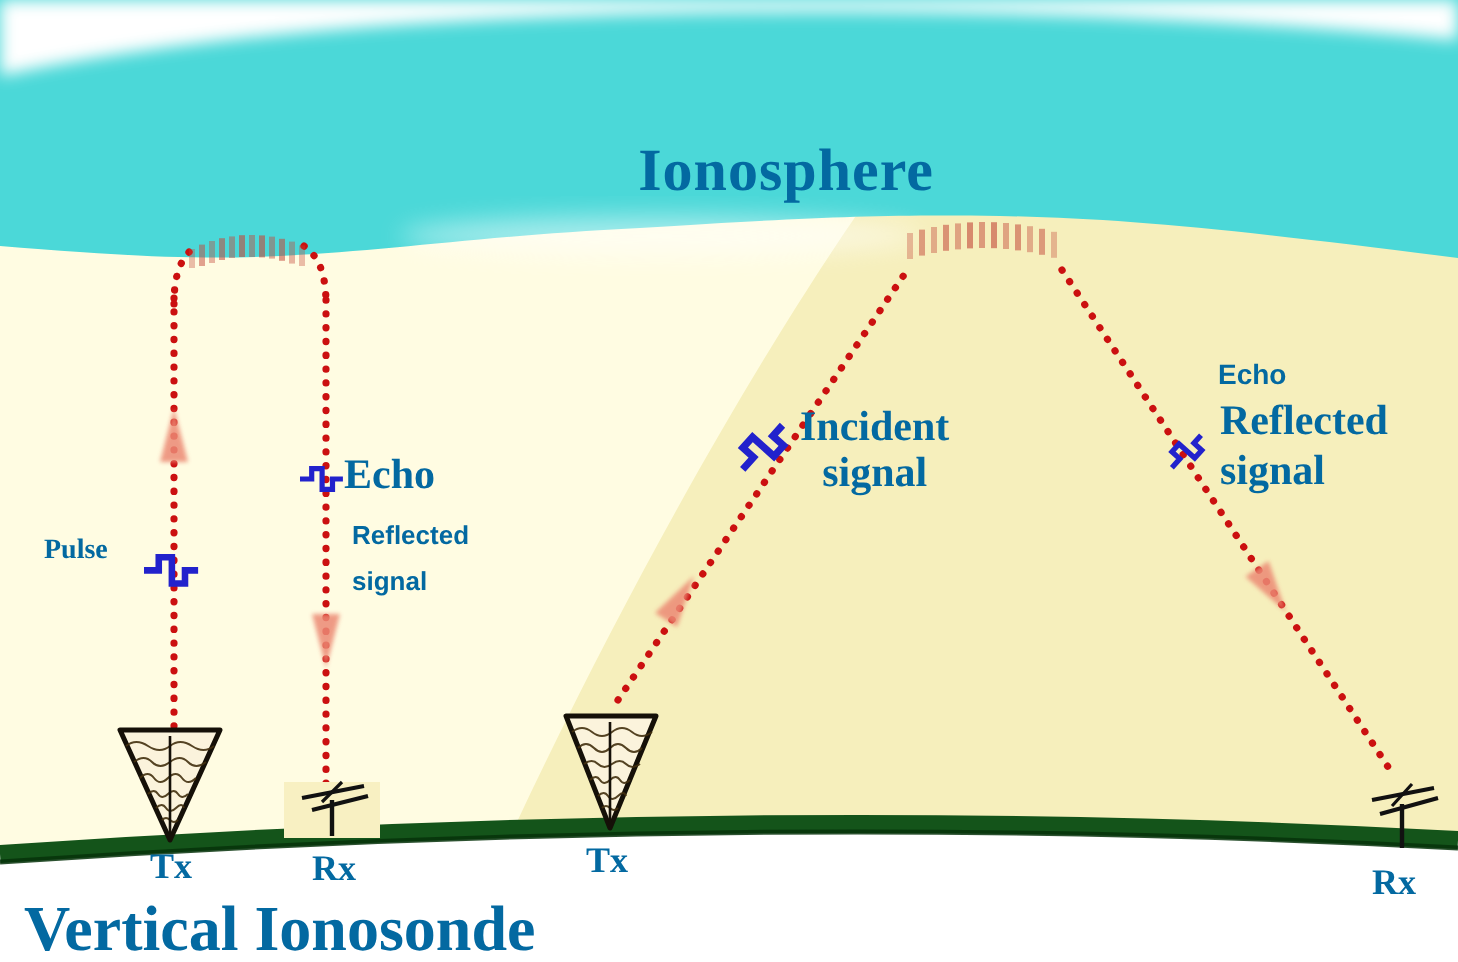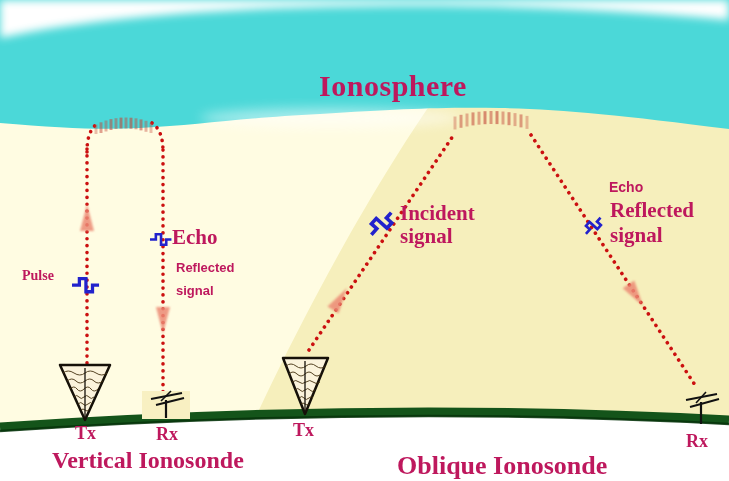--- a/index.html
+++ b/index.html
@@ -1,37 +1,37 @@
 <!DOCTYPE html>
 <html><head>
 <meta charset="utf-8">
 <style>
   html,body{margin:0;padding:0;background:#fff;}
   .stage{
     position:relative;width:729px;height:481px;background:#ffffff;overflow:hidden;
-    font-family:"Liberation Serif","DejaVu Serif",serif;color:#be185d;
+    font-family:"Liberation Serif","DejaVu Serif",serif;color:#0369a1;
   }
   .stage svg{position:absolute;left:0;top:0;}
   .lbl{position:absolute;white-space:nowrap;line-height:1.05;}
   .serif{font-family:"Liberation Serif","DejaVu Serif",serif;}
   .sans{font-family:"Liberation Sans","DejaVu Sans",sans-serif;}
   .b{font-weight:bold;}
   .sb{font-weight:600;}
   #lbl-ionosphere{left:283px;top:70px;width:220px;text-align:center;font-size:30px;font-weight:bold;letter-spacing:.5px;}
   #lbl-pulse{left:22px;top:269px;font-size:14px;}
   #lbl-echo-left{left:172px;top:226px;font-size:21px;}
   #lbl-reflected-left{left:176px;top:256px;font-size:13px;line-height:23px;}
-  #lbl-incident{left:400px;top:202px;font-size:21px;line-height:23px;}
+  #lbl-incident{left:400px;top:202px;font-size:21px;line-height:23px;text-align:center;}
   #lbl-echo-right{left:609px;top:180px;font-size:14px;}
   #lbl-reflected-right{left:610px;top:198px;font-size:21px;line-height:25px;}
   #lbl-tx-left{left:75px;top:424px;font-size:18px;}
   #lbl-rx-left{left:156px;top:425px;font-size:18px;}
   #lbl-tx-right{left:293px;top:421px;font-size:18px;}
   #lbl-rx-right{left:686px;top:432px;font-size:18px;}
-  #lbl-caption-left{left:12px;top:448px;font-size:24px;margin-left:40px;}
+  #lbl-caption-left{left:12px;top:448px;font-size:32px;}
   #lbl-caption-right{left:397px;top:452px;font-size:26px;}
 </style>
 </head>
 <body>
 
 <div class="stage">
 
   <svg width="729" height="481" viewBox="0 0 729 481">
     <defs>
       <filter id="blurSoft" x="-20%" y="-20%" width="140%" height="140%">
@@ -189,15 +189,14 @@
     <div>Reflected</div>
     <div>signal</div>
   </div>
 
   <div class="lbl serif b" id="lbl-tx-left">Tx</div>
   <div class="lbl serif b" id="lbl-rx-left">Rx</div>
   <div class="lbl serif b" id="lbl-tx-right">Tx</div>
   <div class="lbl serif b" id="lbl-rx-right">Rx</div>
 
   <div class="lbl serif b" id="lbl-caption-left">Vertical Ionosonde</div>
-  <div class="lbl serif b" id="lbl-caption-right">Oblique Ionosonde</div>
 
 </div>
 
 </body></html>

